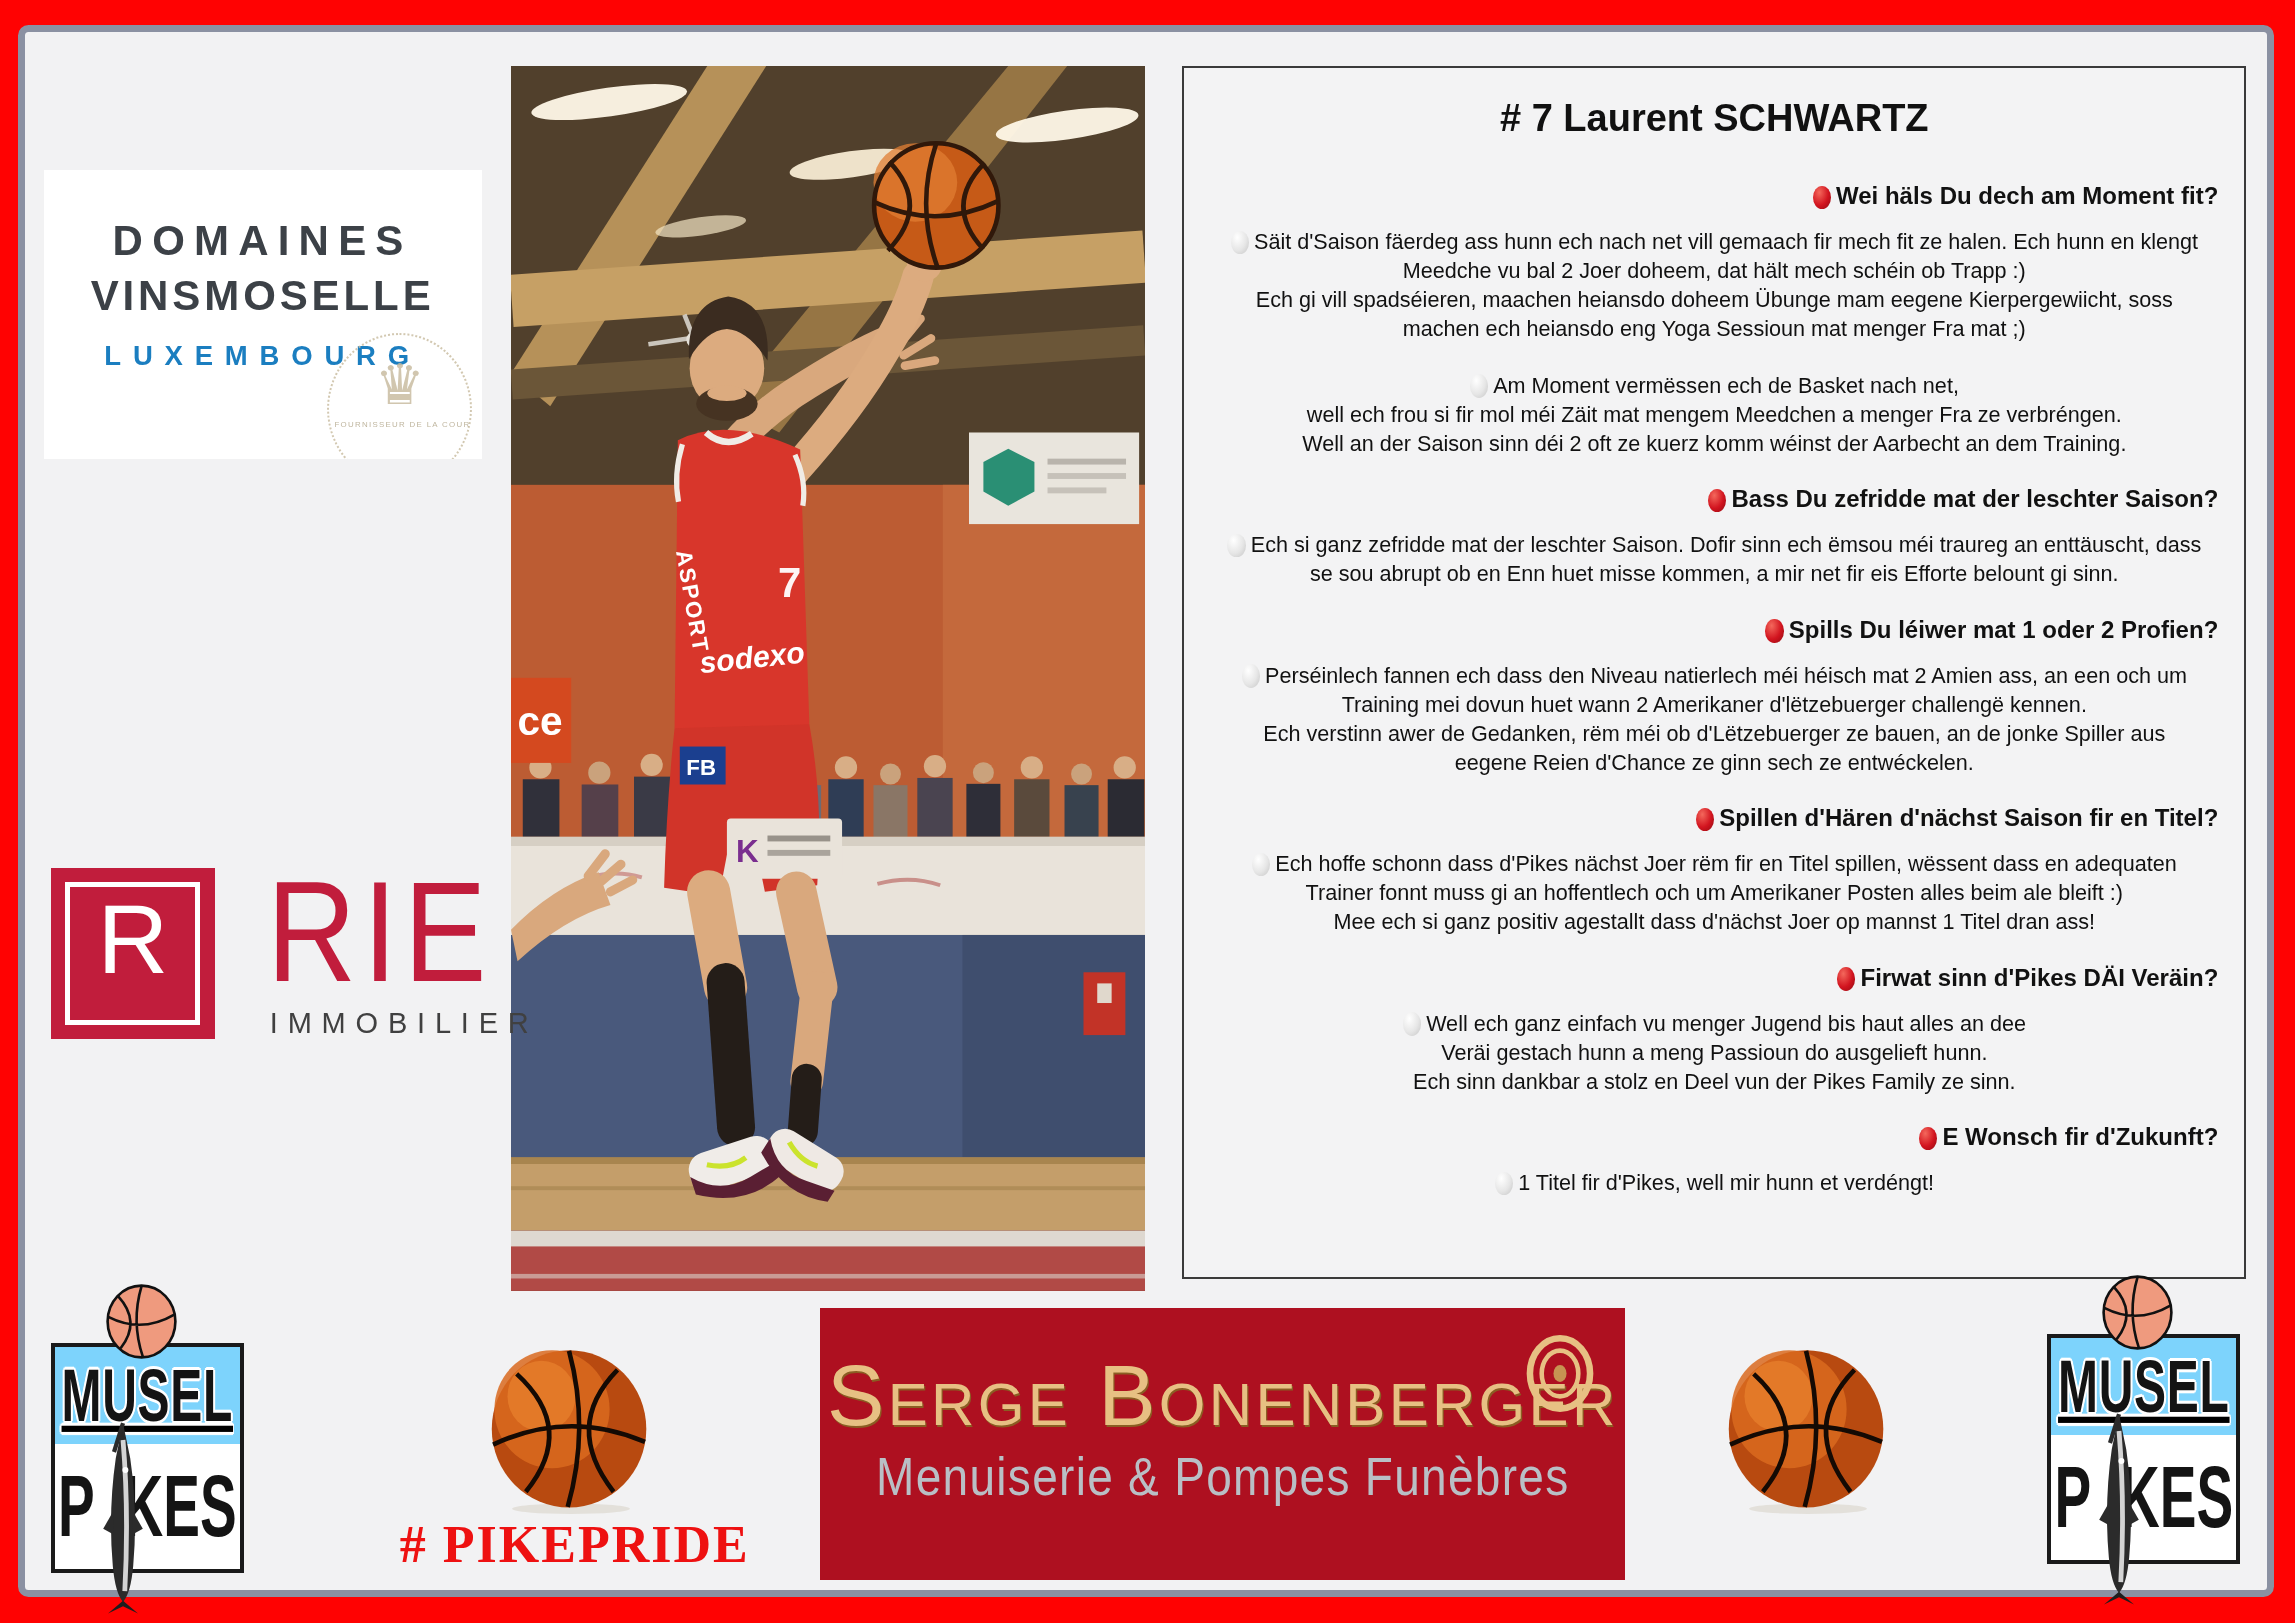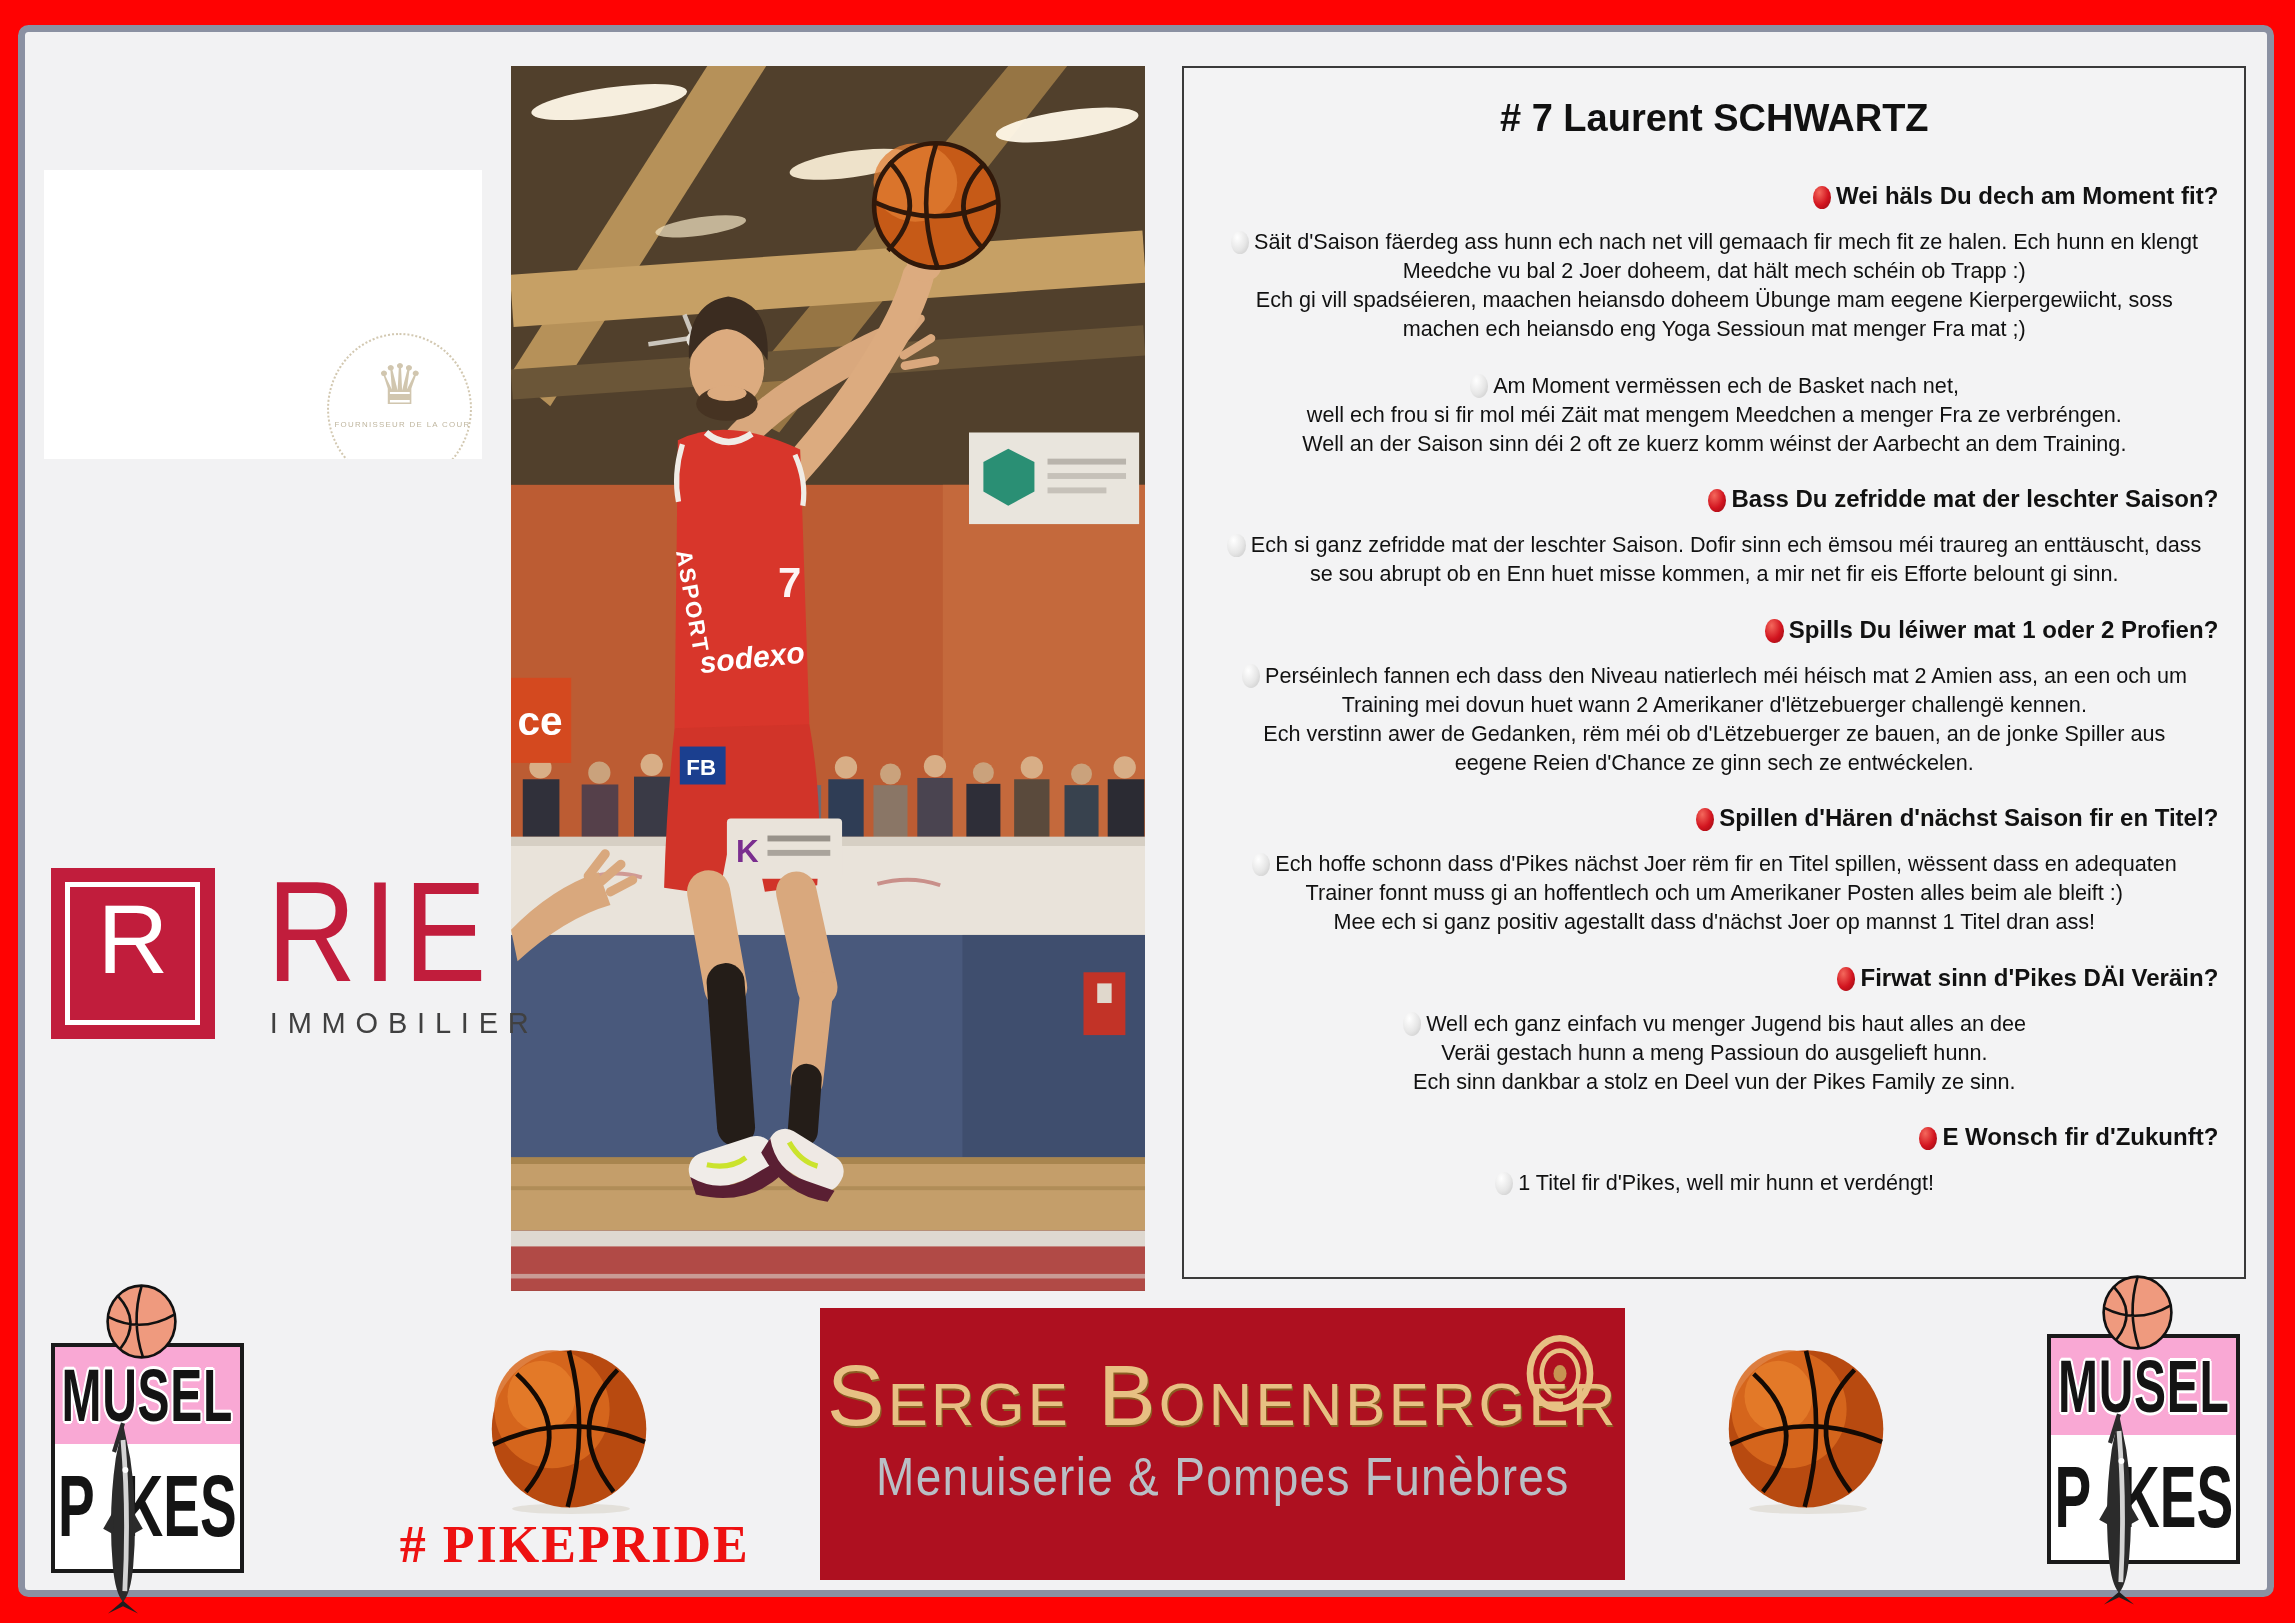--- a/index.html
+++ b/index.html
@@ -43,22 +43,22 @@
   .rie-r{position:absolute;left:0;top:22px;width:100%;text-align:center;color:#fff;
          font-size:98px;font-weight:400;line-height:98px;font-family:"Liberation Sans",sans-serif;}
   .rie-name{position:absolute;left:216px;top:-7.9px;color:#c11d3c;font-size:124px;line-height:124px;
             font-weight:400;letter-spacing:6.5px;transform:scaleY(1.15);transform-origin:top left;}
   .rie-sub{position:absolute;left:219px;top:139px;color:#404040;font-size:29px;letter-spacing:9.8px;}
 
   
   .musel{position:absolute;width:193px;height:230px;}
   .musel-box{position:absolute;left:0;top:0;width:193px;height:230px;border:4.6px solid #1a1a1a;
              box-sizing:border-box;background:#fff;}
-  .musel-top{position:absolute;left:0;top:0;width:100%;height:97px;background:#f9a8d4;
-             display:flex;align-items:center;justify-content:center;}
+  .musel-top{position:absolute;left:0;top:0;width:100%;height:97px;background:#7dd3fc;
+             display:flex;align-items:center;justify-content:center;text-decoration:underline;}
   .musel-word{font-size:48px;font-weight:700;color:#141414;display:inline-block;
               transform:scaleY(1.55);letter-spacing:0.7px;
               text-shadow:-2px 0 #fff,2px 0 #fff,0 -2px #fff,0 2px #fff,-1.3px -1.3px #fff,1.3px 1.3px #fff,-1.3px 1.3px #fff,1.3px -1.3px #fff;}
   .musel-bottom{position:absolute;left:0;top:97px;width:100%;height:124px;
                 display:flex;align-items:center;justify-content:center;gap:29px;}
   .musel-letters{font-size:55px;font-weight:700;color:#141414;display:inline-block;transform:scaleY(1.6);}
   .musel-fish{position:absolute;left:51px;top:77px;width:42px;height:196px;}
   .musel-ball{position:absolute;left:54px;top:-60px;width:73px;height:77px;}
 
   
@@ -74,20 +74,25 @@
             transform:scaleY(1.15);}
   .bonen-ring{position:absolute;right:31px;top:26px;width:68px;height:79px;}
 </style>
 </head>
 <body>
 
 <div class="stage">
   <div class="inner">
 
     <div class="vins-card">
+      <div class="vins-text">
+        <div class="vins-l1">DOMAINES</div>
+        <div class="vins-l2">VINSMOSELLE</div>
+        <div class="vins-l3">LUXEMBOURG</div>
+      </div>
       <div class="vins-crest">
         <div class="vins-crown">♛</div>
         <div class="vins-caption">FOURNISSEUR DE LA COUR</div>
       </div>
     </div>
 
     <div class="photo">
       <svg width="634" height="1225" viewBox="0 0 969 1872">
 
         <rect x="0" y="0" width="969" height="660" fill="#51402c"></rect>

